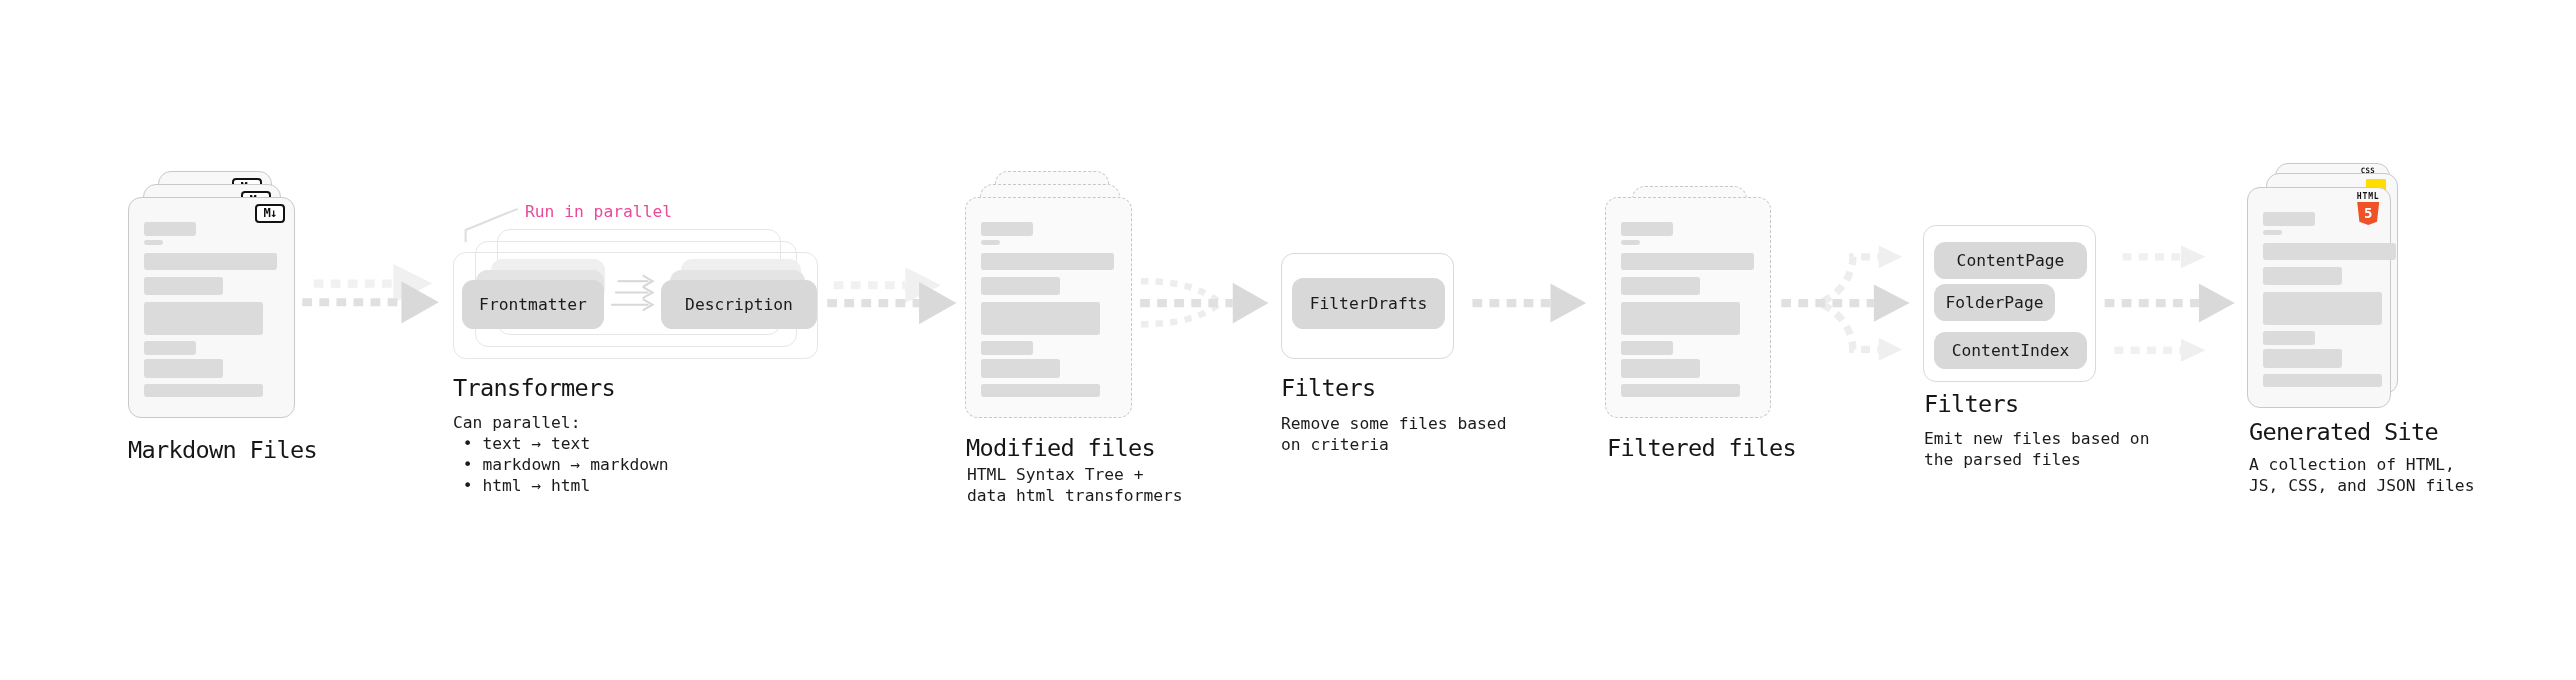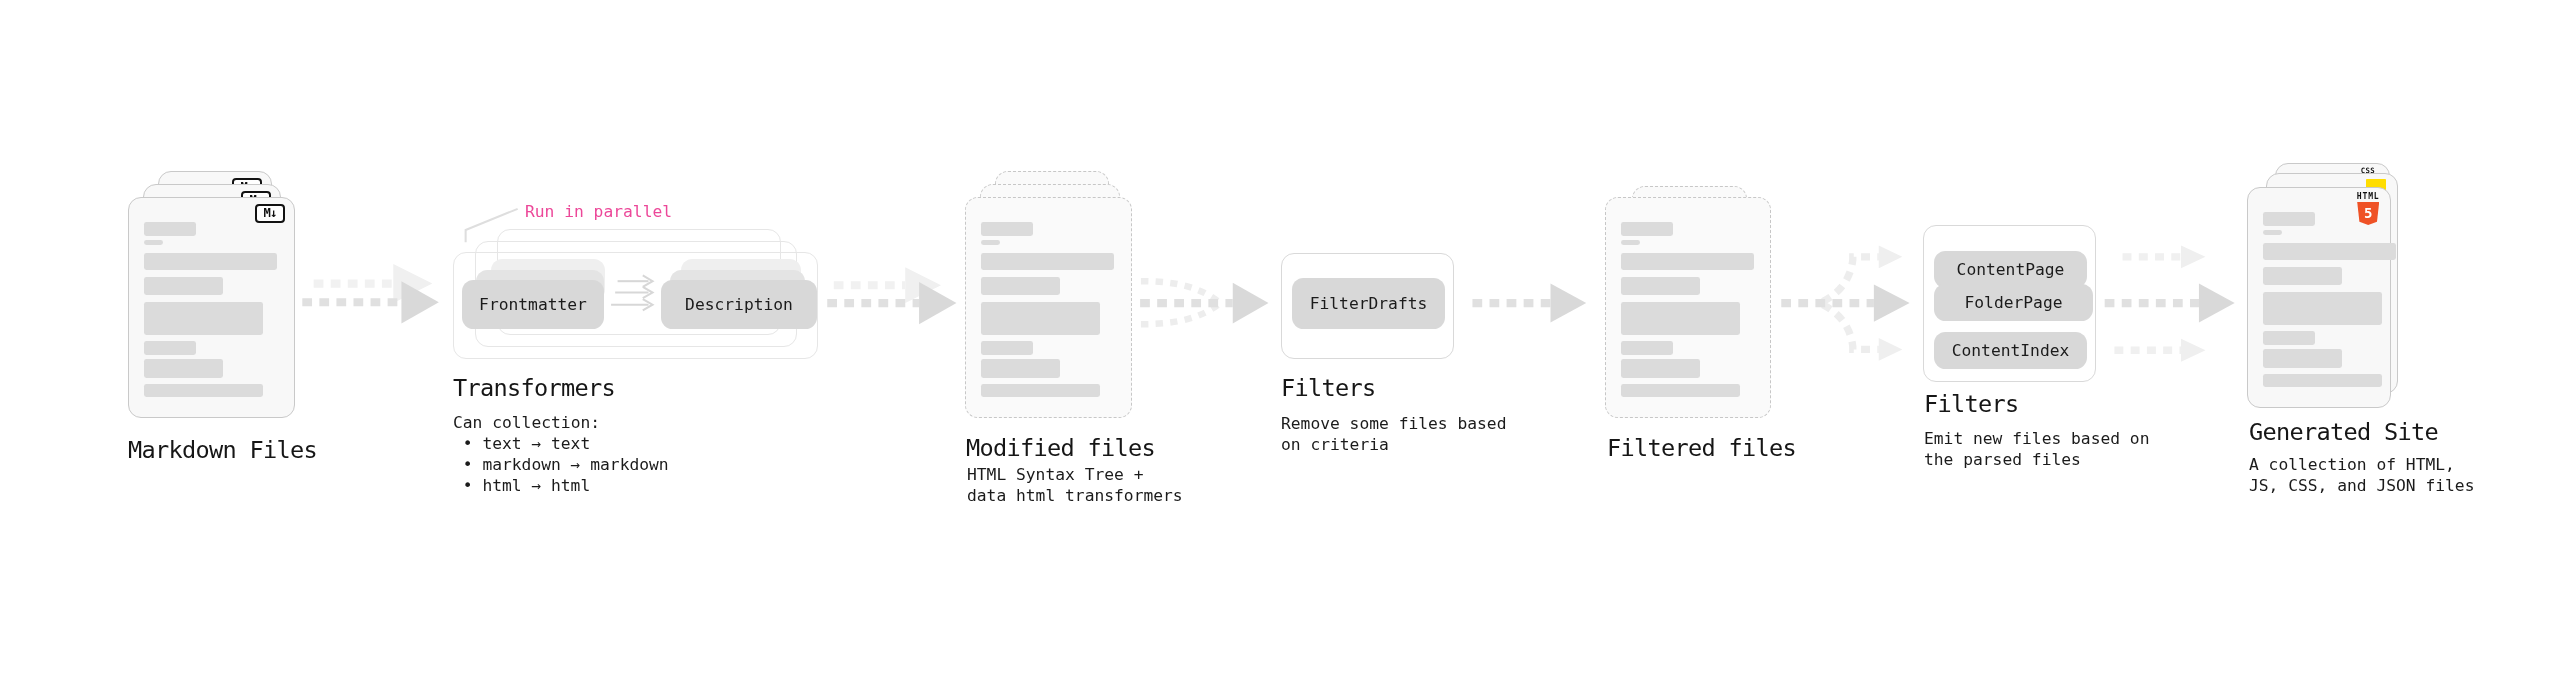--- a/index.html
+++ b/index.html
@@ -153,21 +153,21 @@
     <div class="ghost2" style="left:491px;top:259px;width:114px;height:42px"></div>
     <div class="ghost1" style="left:476px;top:270px;width:128px;height:46px"></div>
     <div class="pill" style="left:462px;top:280px;width:142px;height:49px">Frontmatter</div>
 
     <div class="ghost2" style="left:681px;top:259px;width:120px;height:42px"></div>
     <div class="ghost1" style="left:670px;top:270px;width:135px;height:46px"></div>
     <div class="pill" style="left:661px;top:280px;width:156px;height:49px">Description</div>
 
     <div class="stage-label" style="left:453px;top:375px">Transformers</div>
     <div class="stage-desc" style="left:453px;top:412px">
-      <div>Can collection:</div>
+      <div>Can parallel:</div>
       <div class="indent">• text → text</div>
       <div class="indent">• markdown → markdown</div>
       <div class="indent">• html → html</div>
     </div>
   </div>
 
   <div>
     <div class="doc dashed" style="left:995px;top:171px;width:114px;height:221px"></div>
     <div class="doc dashed" style="left:980px;top:184px;width:140px;height:221px"></div>
     <div class="doc dashed" style="left:965px;top:197px;width:167px;height:221px">
@@ -211,22 +211,22 @@
           <div class="bar" style="width: 52px; height: 14px; margin-bottom: 4.1px;"></div>
           <div class="bar" style="width: 79px; height: 18.7px; margin-bottom: 5.7px;"></div>
           <div class="bar" style="width: 119px; height: 13px; margin-bottom: 0px;"></div>
         </div>
     </div>
     <div class="stage-label" style="left:1607px;top:435px">Filtered files</div>
   </div>
 
   <div>
     <div class="panel" style="left:1923px;top:225px;width:173px;height:157px"></div>
-    <div class="pill" style="left:1934px;top:251px;width:153px;height:37px">ContentPage</div>
-    <div class="pill" style="left:1934px;top:284px;width:159px;height:37px">FolderPage</div>
+    <div class="pill" style="left:1934px;top:242px;width:153px;height:37px">ContentPage</div>
+    <div class="pill" style="left:1934px;top:284px;width:121px;height:37px">FolderPage</div>
     <div class="pill" style="left:1934px;top:332px;width:153px;height:37px">ContentIndex</div>
     <div class="stage-label" style="left:1924px;top:391px">Filters</div>
     <div class="stage-desc" style="left:1924px;top:428px">
       <div>Emit new files based on</div>
       <div>the parsed files</div>
     </div>
   </div>
 
   <div>
     <div class="doc" style="left:2275px;top:163px;width:115px;height:221px">

